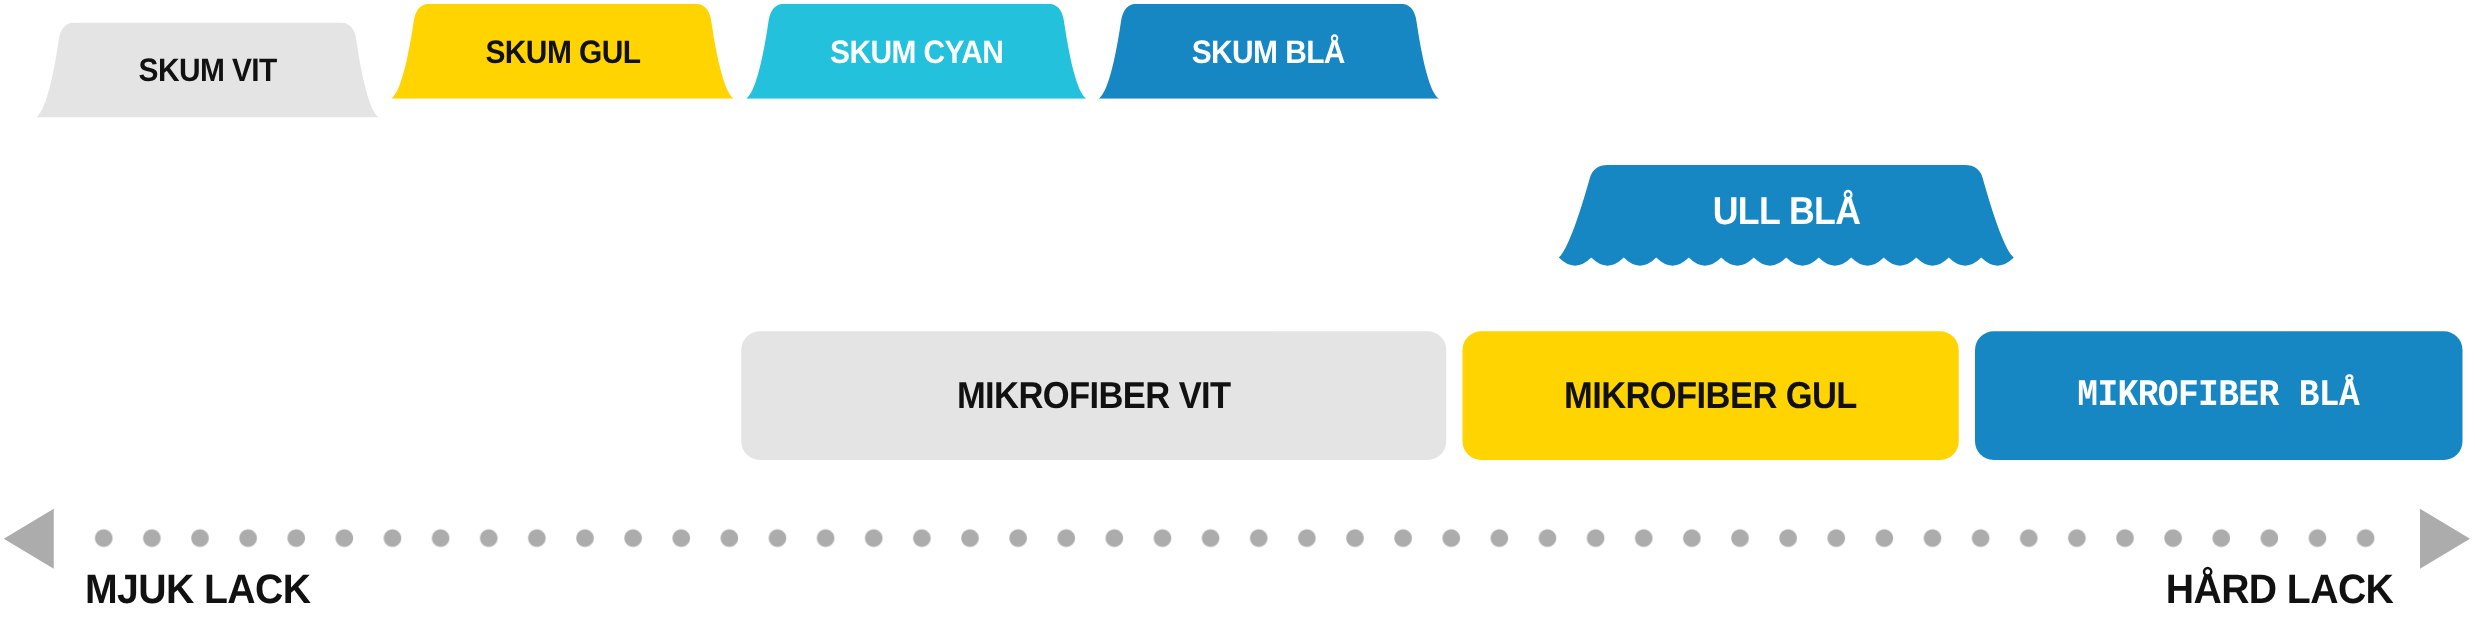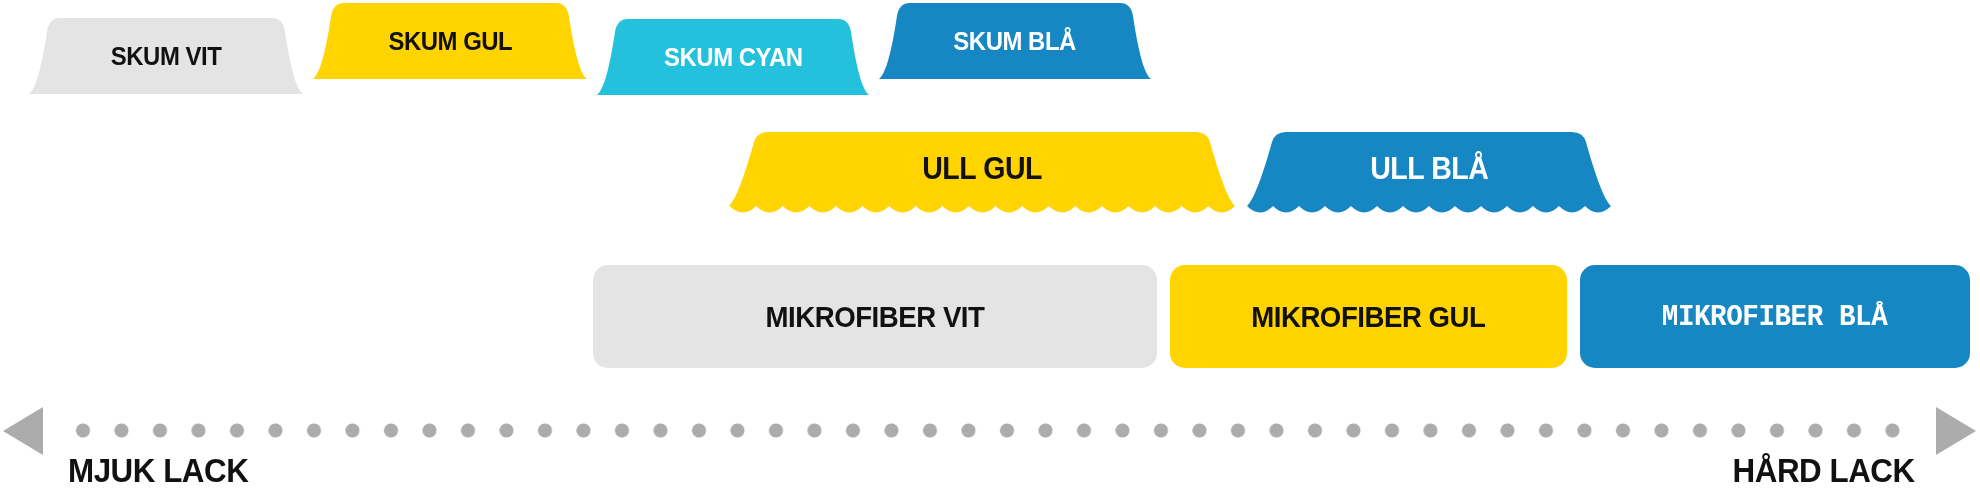--- a/index.html
+++ b/index.html
@@ -51,44 +51,34 @@
     <span class="lbl t-dark">SKUM VIT</span>
   </div>
 
   <div class="pad skum" style="left:310px;top:3px;width:280px;height:76px;text-align:center;">
     <svg viewBox="0 0 280 77" preserveAspectRatio="none">
       <path class="f-yellow" d="M 3 77 C 10 72, 16 48, 21 14 Q 23 0, 34 0 L 246 0 Q 257 0, 259 14 C 264 48, 270 72, 277 77 Z"></path>
     </svg>
     <span class="lbl t-dark">SKUM GUL</span>
   </div>
 
-  <div class="pad skum" style="left:594px;top:19px;width:278px;height:76px;">
+  <div class="pad skum" style="left:594px;top:3px;width:278px;height:76px;">
     <svg viewBox="0 0 280 77" preserveAspectRatio="none">
       <path class="f-cyan" d="M 3 77 C 10 72, 16 48, 21 14 Q 23 0, 34 0 L 246 0 Q 257 0, 259 14 C 264 48, 270 72, 277 77 Z"></path>
     </svg>
     <span class="lbl t-light">SKUM CYAN</span>
   </div>
 
   <div class="pad skum" style="left:876px;top:3px;width:278px;height:76px;text-align:right;">
     <svg viewBox="0 0 280 77" preserveAspectRatio="none">
       <path class="f-blue" d="M 3 77 C 10 72, 16 48, 21 14 Q 23 0, 34 0 L 246 0 Q 257 0, 259 14 C 264 48, 270 72, 277 77 Z"></path>
     </svg>
     <span class="lbl t-light">SKUM BLÅ</span>
   </div>
 
-  <div class="pad ull" style="left:727px;top:130px;width:510px;height:83px;">
-    <svg viewBox="0 0 510 83" preserveAspectRatio="none">
-      <path class="f-yellow" d="M 2 76 C 9 70, 18 44, 27 12 Q 30 2, 41 2 L 469 2 Q 480 2, 483 12 C 492 44, 501 70, 508 76
-        q -13.3 13 -26.6 0 q -13.3 13 -26.6 0 q -13.3 13 -26.6 0 q -13.3 13 -26.6 0 q -13.3 13 -26.6 0
-        q -13.3 13 -26.6 0 q -13.3 13 -26.6 0 q -13.3 13 -26.6 0 q -13.3 13 -26.6 0 q -13.3 13 -26.6 0
-        q -13.3 13 -26.6 0 q -13.3 13 -26.6 0 q -13.3 13 -26.6 0 q -13.3 13 -26.6 0 q -13.3 13 -26.6 0
-        q -13.3 13 -26.6 0 q -13.3 13 -26.6 0 q -13.3 13 -26.6 0 q -13.3 13 -26.6 0 Z"></path>
-    </svg>
-    <span class="lbl t-dark">ULL GUL</span>
-  </div>
 
   <div class="pad ull" style="left:1245px;top:130px;width:368px;height:83px;">
     <svg viewBox="0 0 368 83" preserveAspectRatio="none">
       <path class="f-blue" d="M 2 76 C 9 70, 18 44, 27 12 Q 30 2, 41 2 L 327 2 Q 338 2, 341 12 C 350 44, 359 70, 366 76
         q -13 13 -26 0 q -13 13 -26 0 q -13 13 -26 0 q -13 13 -26 0 q -13 13 -26 0 q -13 13 -26 0 q -13 13 -26 0
         q -13 13 -26 0 q -13 13 -26 0 q -13 13 -26 0 q -13 13 -26 0 q -13 13 -26 0 q -13 13 -26 0 q -13 13 -26 0 Z"></path>
     </svg>
     <span class="lbl t-light">ULL BLÅ</span>
   </div>
 

